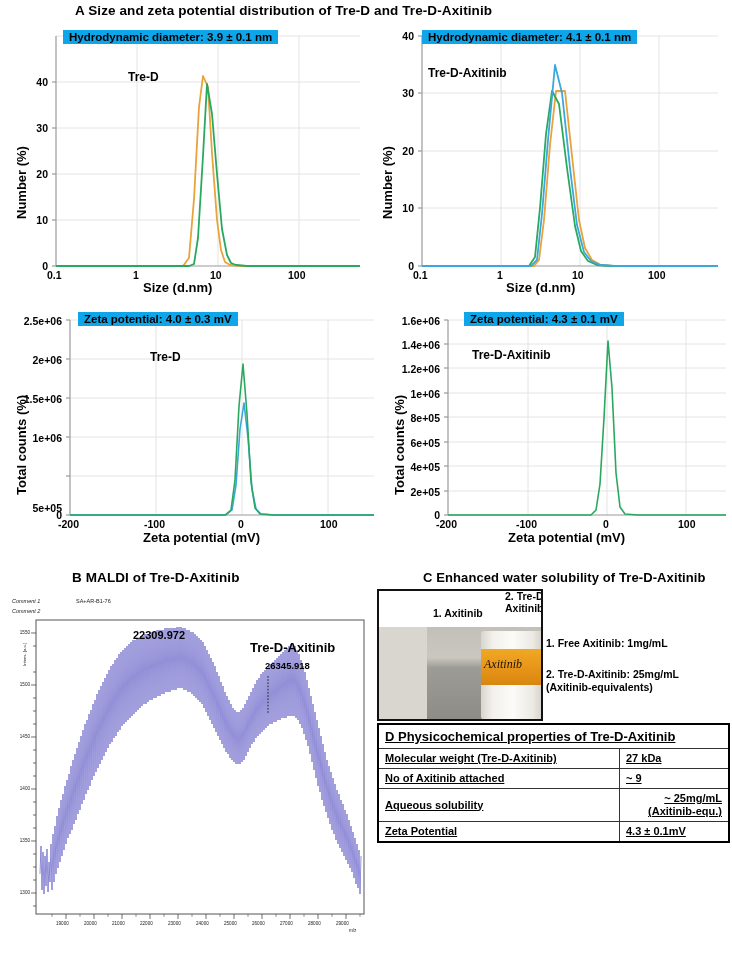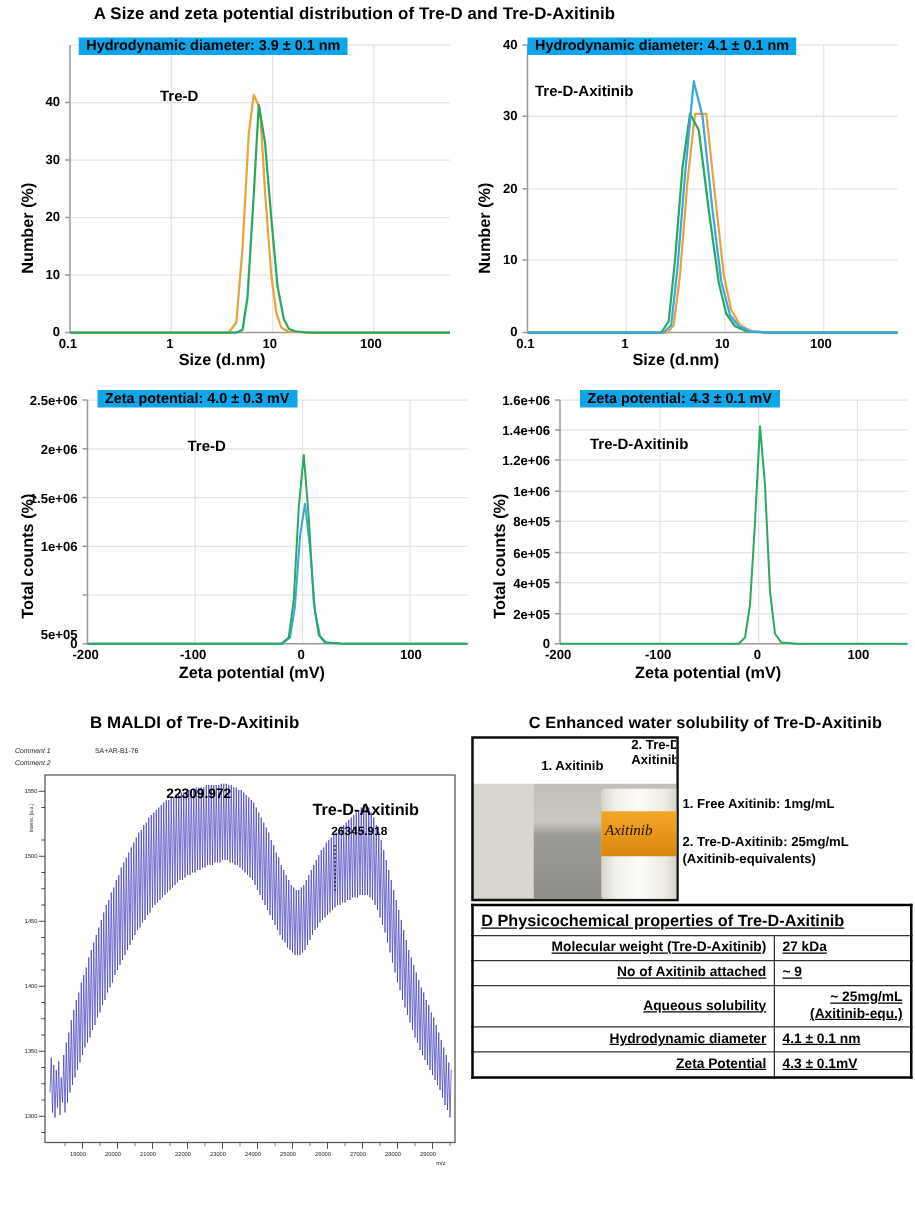--- a/index.html
+++ b/index.html
@@ -38,21 +38,21 @@
   
   #vial-photo{position:absolute;border:2px solid #111;overflow:hidden;background:#d8d6cf;}
   .vial-hdr{position:absolute;background:#fff;font-weight:bold;font-size:10.5px;line-height:11.5px;}
   .sol-line{position:absolute;font-weight:bold;font-size:10.5px;line-height:12.5px;white-space:nowrap;}
 
   
   #prop-table{position:absolute;border-collapse:collapse;border:2px solid #000;
               width:353px;background:#fff;}
   #prop-table td{border:1px solid #333;padding:3px 6px;font-weight:bold;
                  font-size:11px;vertical-align:middle;line-height:13px;text-decoration:underline;}
-  #prop-table td.lab{width:228px;text-align:right;}
+  #prop-table td.lab{width:228px;}
   #prop-table .hdr{font-size:13px;line-height:15px;padding:4px 6px;}
 </style>
 </head>
 <body>
 
 <div class="abs panel-title" style="left:27px;top:3px;">A Size and zeta potential distribution of Tre-D and Tre-D-Axitinib</div>
 
 <div class="plot" style="left:0px;top:24px;width:366px;height:268px;">
   <svg width="366" height="268" viewBox="0 0 366 268">
 
@@ -371,21 +371,17 @@
   <tr>
     <td class="lab">No of Axitinib attached</td>
     <td>~ 9</td>
   </tr>
   <tr>
     <td class="lab">Aqueous solubility</td>
     <td style="white-space:pre-line;text-align:right;">~ 25mg/mL
 (Axitinib-equ.)</td>
   </tr>
   <tr>
-    <td class="lab">Hydrodynamic diameter</td>
-    <td>4.1 ± 0.1 nm</td>
-  </tr>
-  <tr>
     <td class="lab">Zeta Potential</td>
     <td>4.3 ± 0.1mV</td>
   </tr>
 </tbody>
   </table>
 
 </body></html>

